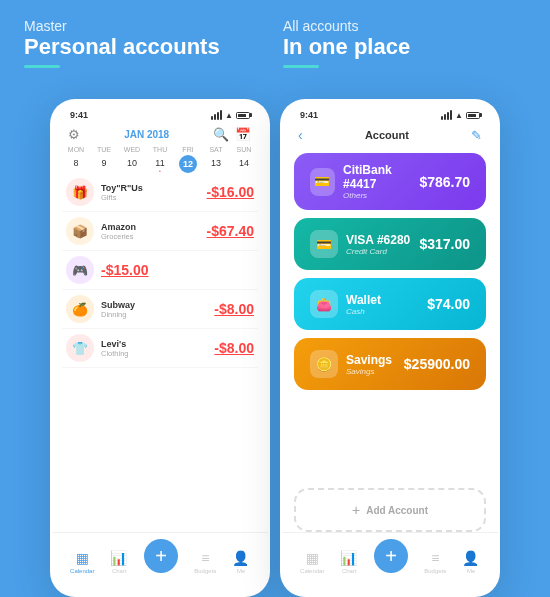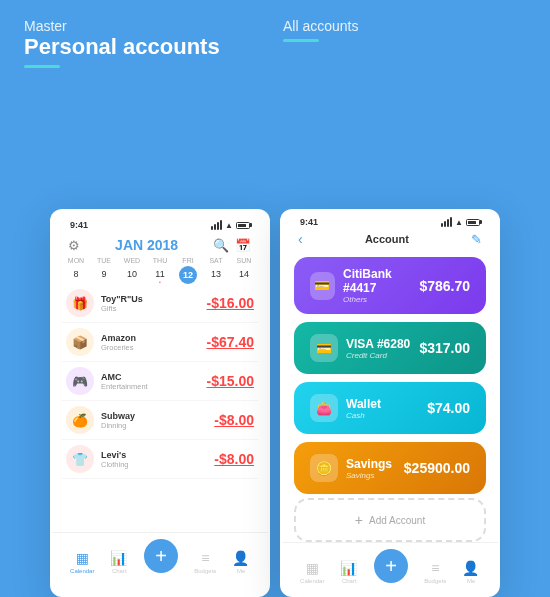--- a/index.html
+++ b/index.html
@@ -49,23 +49,23 @@
       justify-content: center;
       align-items: flex-end;
       gap: 10px;
       padding: 0 12px;
       flex: 1;
     }
 
     
     .phone {
       width: 220px;
-      height: 388px;
+      height: 498px;
       background: #fff;
-      border-radius: 12px;
+      border-radius: 25px;
       border: 2px solid rgba(255,255,255,0.9);
       box-shadow: 0 10px 40px rgba(0,0,0,0.15);
       overflow: hidden;
       position: relative;
       display: flex;
       flex-direction: column;
     }
 
     
     .phone-notch {
@@ -145,21 +145,21 @@
       display: flex;
       justify-content: space-between;
       align-items: center;
       padding: 2px 16px 4px 16px;
     }
     .header-icon {
       font-size: 13px;
       color: #888;
     }
     .header-month {
-      font-size: 14px;
+      font-size: 10px;
       font-weight: 600;
       color: #4A9FE8;
       text-align: left;
     }
     .header-actions {
       display: flex;
       gap: 6px;
     }
 
     .calendar-grid {
@@ -395,38 +395,39 @@
       gap: 6px;
       color: #aaa;
     }
     .add-icon {
       font-size: 14px;
       color: #aaa;
     }
     .add-label {
       font-size: 10px;
       color: #aaa;
-      font-weight: 400;
+      font-weight: 700;
     }
 
     .phone-right .phone-nav {
       justify-content: space-around;
     }
   </style>
 </head>
 <body>
 
 <div class="top-section">
   <div class="top-left">
     <div class="top-tagline">Master</div>
     <div class="top-title">Personal accounts</div>
     <div class="top-underline"></div>
   </div>
   <div class="top-right">
     <div class="top-tagline">All accounts</div>
+    <div class="top-title">In one place</div>
     <div class="top-underline"></div>
   </div>
 </div>
 
 <div class="phones-row">
 
   <div class="phone phone-left">
     <div class="phone-notch"></div>
 
     <div class="status-bar">
@@ -490,24 +491,20 @@
       <div class="transaction-item">
         <div class="txn-icon" style="background:#FFF3E0;">📦</div>
         <div class="txn-info">
           <div class="txn-name">Amazon</div>
           <div class="txn-category">Groceries</div>
         </div>
         <div class="txn-amount">-$67.40</div>
       </div>
       <div class="transaction-item">
         <div class="txn-icon" style="background:#F5E6FF;">🎮</div>
-        <div class="txn-info">
-          <div class="txn-name">AMC</div>
-          <div class="txn-category">Entertainment</div>
-        </div>
         <div class="txn-amount">-$15.00</div>
       </div>
       <div class="transaction-item">
         <div class="txn-icon" style="background:#FFF0DC;">🍊</div>
         <div class="txn-info">
           <div class="txn-name">Subway</div>
           <div class="txn-category">Dinning</div>
         </div>
         <div class="txn-amount">-$8.00</div>
       </div>

